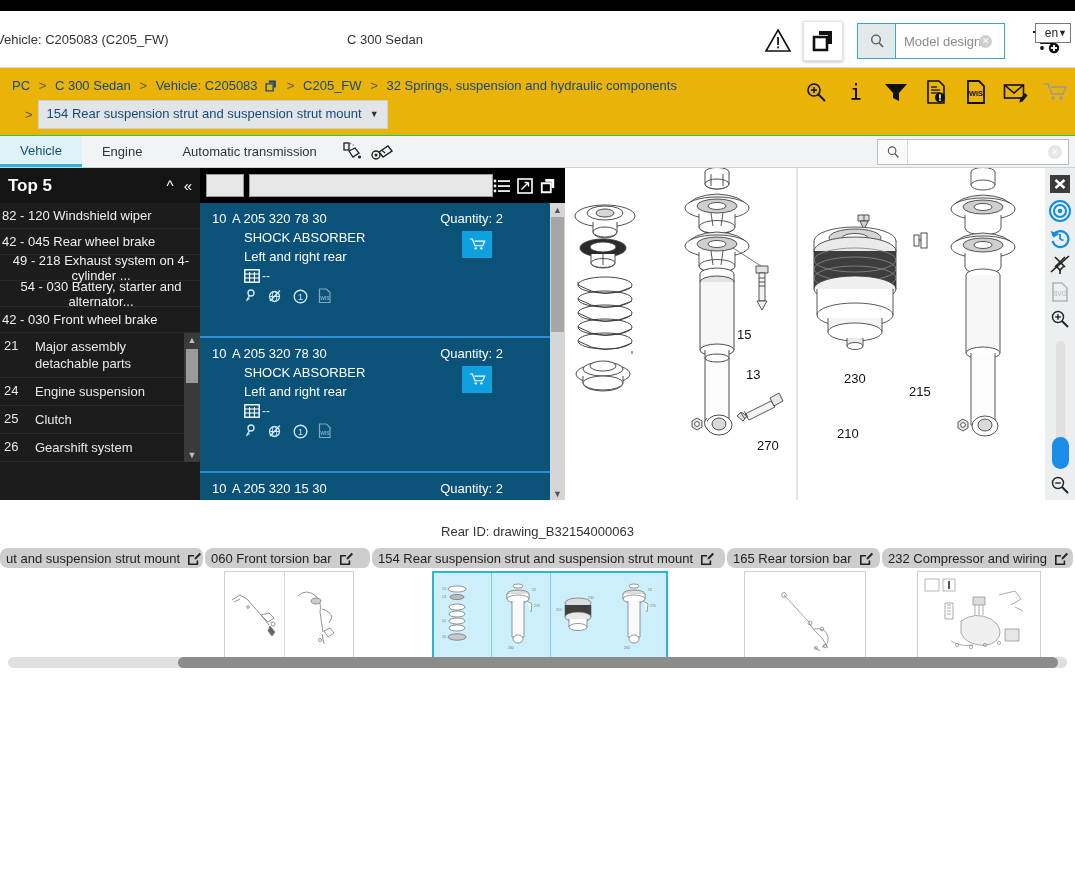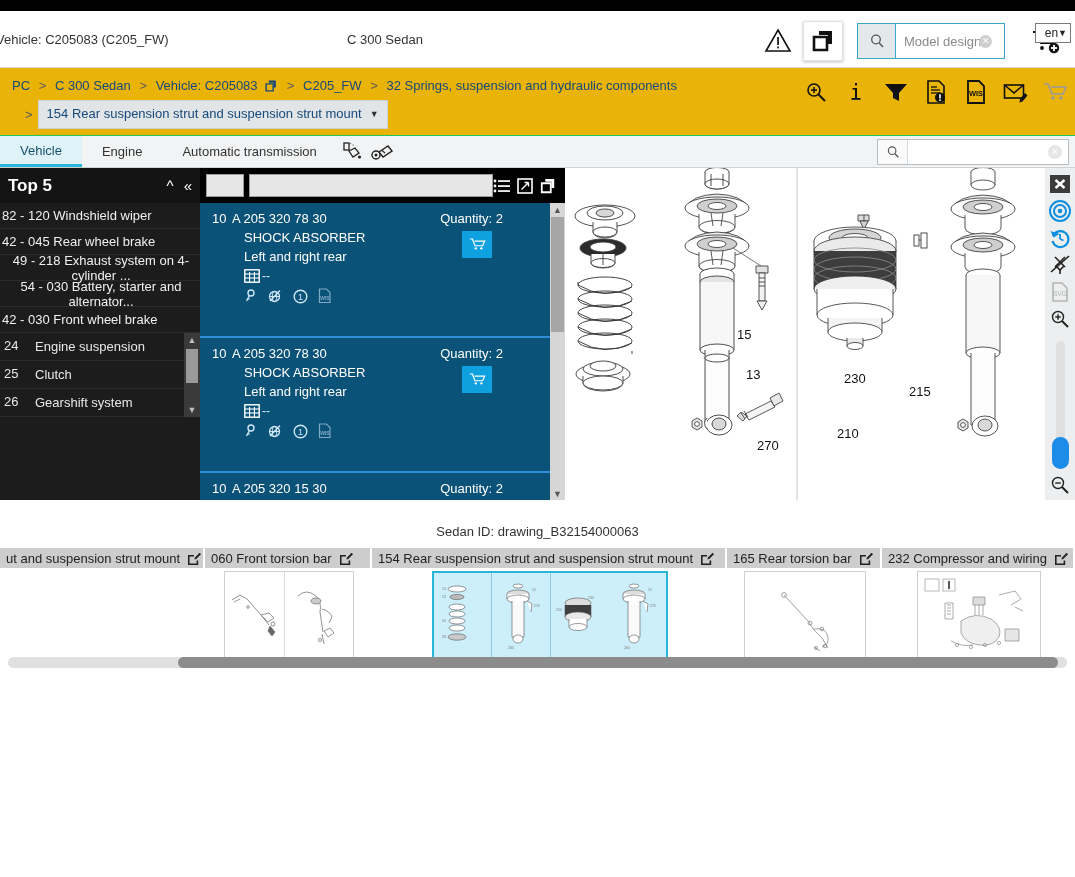--- a/index.html
+++ b/index.html
@@ -160,21 +160,21 @@
 
   
   .image-id { text-align:center; font-size:13px; color:#333; padding-top:24px; }
 
   
   .thumbstrip { position:relative; margin-top:9px; height:120px; }
   .tabs-row { display:flex; height:20px; align-items:stretch; }
   .tg { position:relative; }
   .tg-tab {
     background:#cdcdcd; color:#222; font-size:13px; height:20px; display:flex;
-    align-items:center; padding:0 6px; gap:7px; border-right:2px solid #fff; white-space:nowrap;
+    align-items:center; padding:0 6px; gap:7px; border-right:2px solid #fff; white-space:nowrap;border-radius:8px;
   }
   .tg-body { height:92px; display:flex; align-items:flex-start; justify-content:center; padding-top:3px; }
   .thumb-box { border:1px solid #cfcfcf; background:#fff; display:flex; }
   .thumb-box.sel { border:2px solid #29b6d8; background:#cdeefb; }
   .thumb-cell { display:flex; align-items:center; justify-content:center; }
   .hscroll { position:absolute; left:8px; right:8px; bottom:0; height:11px; background:#e0e0e0; border-radius:6px;}
   .hscroll .hthumb { position:absolute; top:0; height:11px; background:#8c8c8c; border-radius:6px; }
 
   svg { display:block; }
 </style>
@@ -370,20 +370,24 @@
         </span>
       </div>
       <div class="lp-item">82 - 120 Windshield wiper</div>
       <div class="lp-item">42 - 045 Rear wheel brake</div>
       <div class="lp-item">49 - 218 Exhaust system on 4-cylinder ...</div>
       <div class="lp-item">54 - 030 Battery, starter and alternator...</div>
       <div class="lp-item">42 - 030 Front wheel brake</div>
 
 
       <div class="mg-list">
+        <div class="mg-row">
+          <span class="mg-num">21</span>
+          <span class="mg-label">Major assembly detachable parts</span>
+        </div>
         <div class="mg-row">
           <span class="mg-num">24</span>
           <span class="mg-label">Engine suspension</span>
         </div>
         <div class="mg-row">
           <span class="mg-num">25</span>
           <span class="mg-label">Clutch</span>
         </div>
         <div class="mg-row">
           <span class="mg-num">26</span>
@@ -792,21 +796,21 @@
           <svg width="20" height="20" viewBox="0 0 20 20">
             <circle cx="8" cy="8" r="5.5" fill="none" stroke="#222" stroke-width="1.4"></circle>
             <line x1="12" y1="12" x2="18" y2="18" stroke="#222" stroke-width="2"></line>
             <rect x="5.2" y="7.3" width="5.6" height="1.4" fill="#222"></rect>
           </svg>
         </div>
       </div>
     </div>
   </div>
 
-  <div class="image-id">Sedan ID: drawing_B32154000063</div>
+  <div class="image-id">Rear ID: drawing_B32154000063</div>
 
   <div class="thumbstrip">
     <div class="tabs-row">
 
       <div class="tg" style="width:205px;">
         <div class="tg-tab">
           <span>ut and suspension strut mount</span>
           <span>
             <svg width="14" height="14" viewBox="0 0 14 14">
               <path d="M1 4 h6 v1.6 h-4.4 v6.8 h7 v-3 h1.6 v4.6 h-10.2 z" fill="#222"></path>

